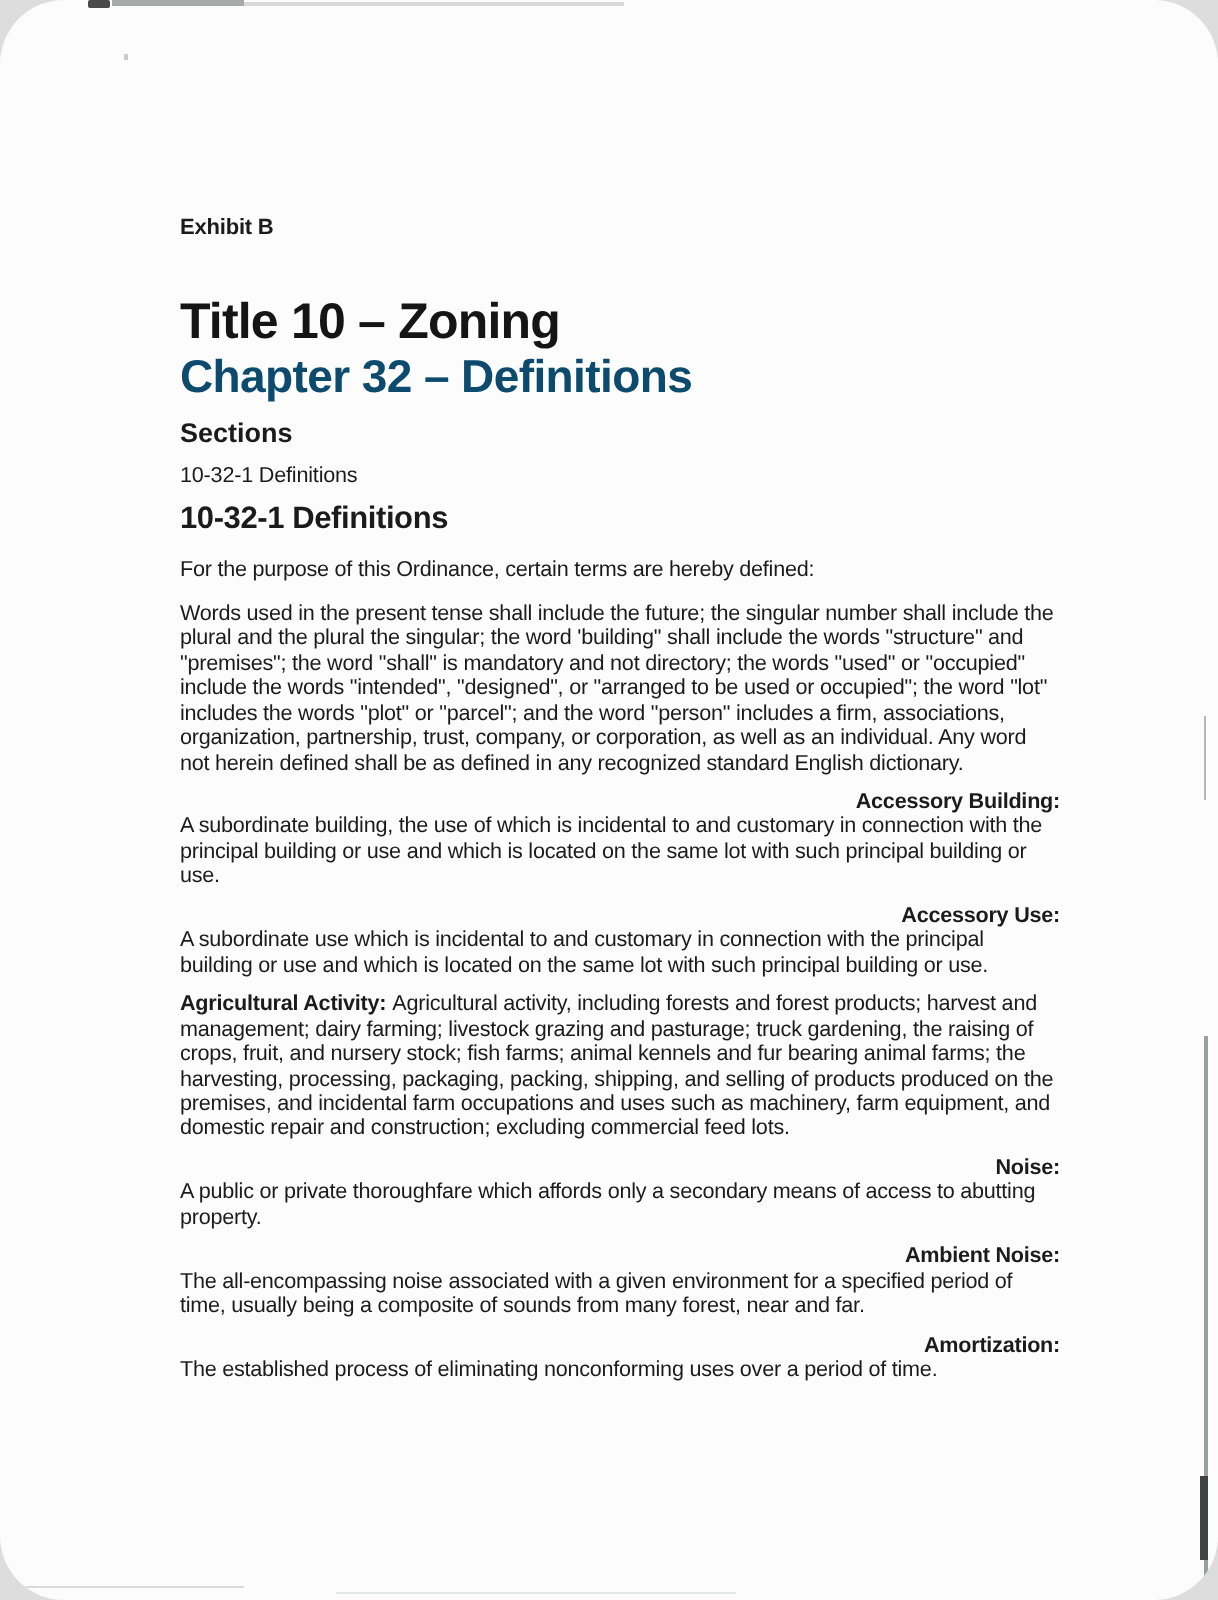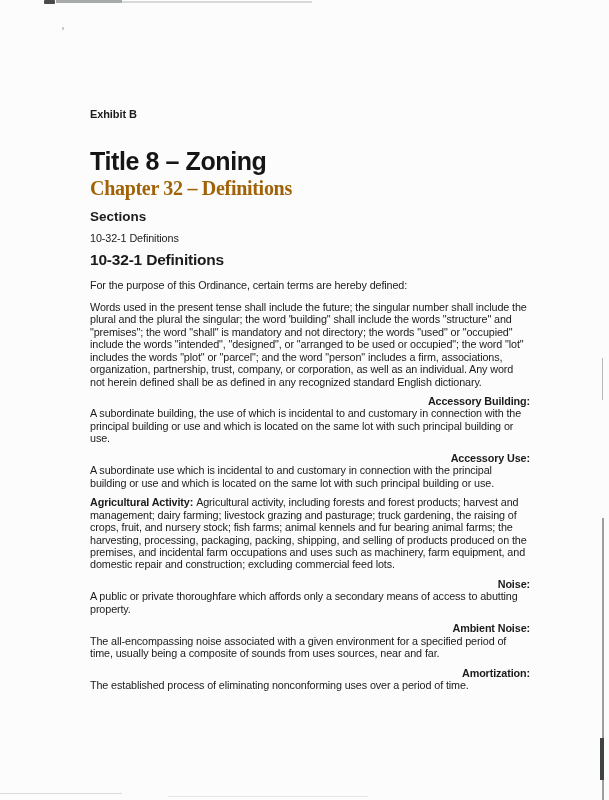--- a/index.html
+++ b/index.html
@@ -1,34 +1,34 @@
 <!DOCTYPE html>
 <html><head>
 <meta charset="utf-8">
 <style>
   * { margin:0; padding:0; box-sizing:border-box; }
   html,body { width:609px; height:800px; }
   body { font-family:"Liberation Sans", sans-serif; background:#dddddd; }
 
   .page {
     position:relative; width:609px; height:800px;
-    background:#fbfcfb; overflow:hidden; color:#1b1b1b;
+    background:#fbfcfb; overflow:hidden; color:#1b1b1b;border-radius:32px;
   }
 
   .content { position:absolute; left:90px; top:108px; width:440px; }
 
   .exhibit { font-size:11px; font-weight:bold; letter-spacing:-0.1px; }
 
   .doc-title {
     margin-top:27px; font-size:25px; line-height:28px;
     font-weight:bold; letter-spacing:-0.4px; color:#151515;
   }
   .doc-chapter {
-    margin-top:3px; font-size:20px; line-height:20px;
-    font-weight:bold; letter-spacing:-0.3px; color:#a16207;font-family:Liberation Serif, serif;
+    margin-top:3px; font-size:23px; line-height:20px;
+    font-weight:bold; letter-spacing:-0.3px; color:#0c4a6e;
   }
   .sections-heading { margin-top:11px; font-size:13.5px; line-height:15px; font-weight:bold; }
   .sections-item { margin-top:8px; font-size:10.8px; line-height:12.4px; letter-spacing:-0.1px; }
   .sec-heading { margin-top:7px; font-size:15.5px; line-height:17px; font-weight:bold; letter-spacing:-0.2px; }
 
   .body-text { font-size:10.8px; line-height:12.45px; letter-spacing:-0.12px; }
   .intro { margin-top:11px; }
   .para { margin-top:9px; }
   .def-block { margin-top:7px; }
   .term { font-weight:bold;text-align:right; }
@@ -58,21 +58,21 @@
   <div class="artifact edge-line-upper"></div>
   <div class="artifact edge-line-long"></div>
   <div class="artifact edge-line-dark"></div>
   <div class="artifact bottom-line"></div>
   <div class="artifact bottom-line2"></div>
 
   <div class="content">
 
     <div class="exhibit">Exhibit B</div>
 
-    <h1 class="doc-title">Title 8 – Zoning</h1>
+    <h1 class="doc-title">Title 10 – Zoning</h1>
     <h2 class="doc-chapter">Chapter 32 – Definitions</h2>
 
     <h3 class="sections-heading">Sections</h3>
     <div class="sections-item">10-32-1 Definitions</div>
 
     <h3 class="sec-heading">10-32-1 Definitions</h3>
     <p class="body-text intro">For the purpose of this Ordinance, certain terms are hereby defined:</p>
 
     <p class="body-text para">Words used in the present tense shall include the future; the singular number shall include the plural and the plural the singular; the word 'building" shall include the words "structure" and "premises"; the word "shall" is mandatory and not directory; the words "used" or "occupied" include the words "intended", "designed", or "arranged to be used or occupied"; the word "lot" includes the words "plot" or "parcel"; and the word "person" includes a firm, associations, organization, partnership, trust, company, or corporation, as well as an individual. Any word not herein defined shall be as defined in any recognized standard English dictionary.</p>
 
@@ -90,21 +90,21 @@
       <p class="body-text"><b class="term-inline">Agricultural Activity:</b><span>Agricultural activity, including forests and forest products; harvest and management; dairy farming; livestock grazing and pasturage; truck gardening, the raising of crops, fruit, and nursery stock; fish farms; animal kennels and fur bearing animal farms; the harvesting, processing, packaging, packing, shipping, and selling of products produced on the premises, and incidental farm occupations and uses such as machinery, farm equipment, and domestic repair and construction; excluding commercial feed lots.</span></p>
     </div>
 
     <div class="def-block">
       <div class="body-text term">Noise:</div>
       <p class="body-text">A public or private thoroughfare which affords only a secondary means of access to abutting property.</p>
     </div>
 
     <div class="def-block">
       <div class="body-text term">Ambient Noise:</div>
-      <p class="body-text">The all-encompassing noise associated with a given environment for a specified period of time, usually being a composite of sounds from uses sources, near and far.</p>
+      <p class="body-text">The all-encompassing noise associated with a given environment for a specified period of time, usually being a composite of sounds from many forest, near and far.</p>
     </div>
 
     <div class="def-block">
       <div class="body-text term">Amortization:</div>
       <p class="body-text">The established process of eliminating nonconforming uses over a period of time.</p>
     </div>
 
   </div>
 </div>
 

